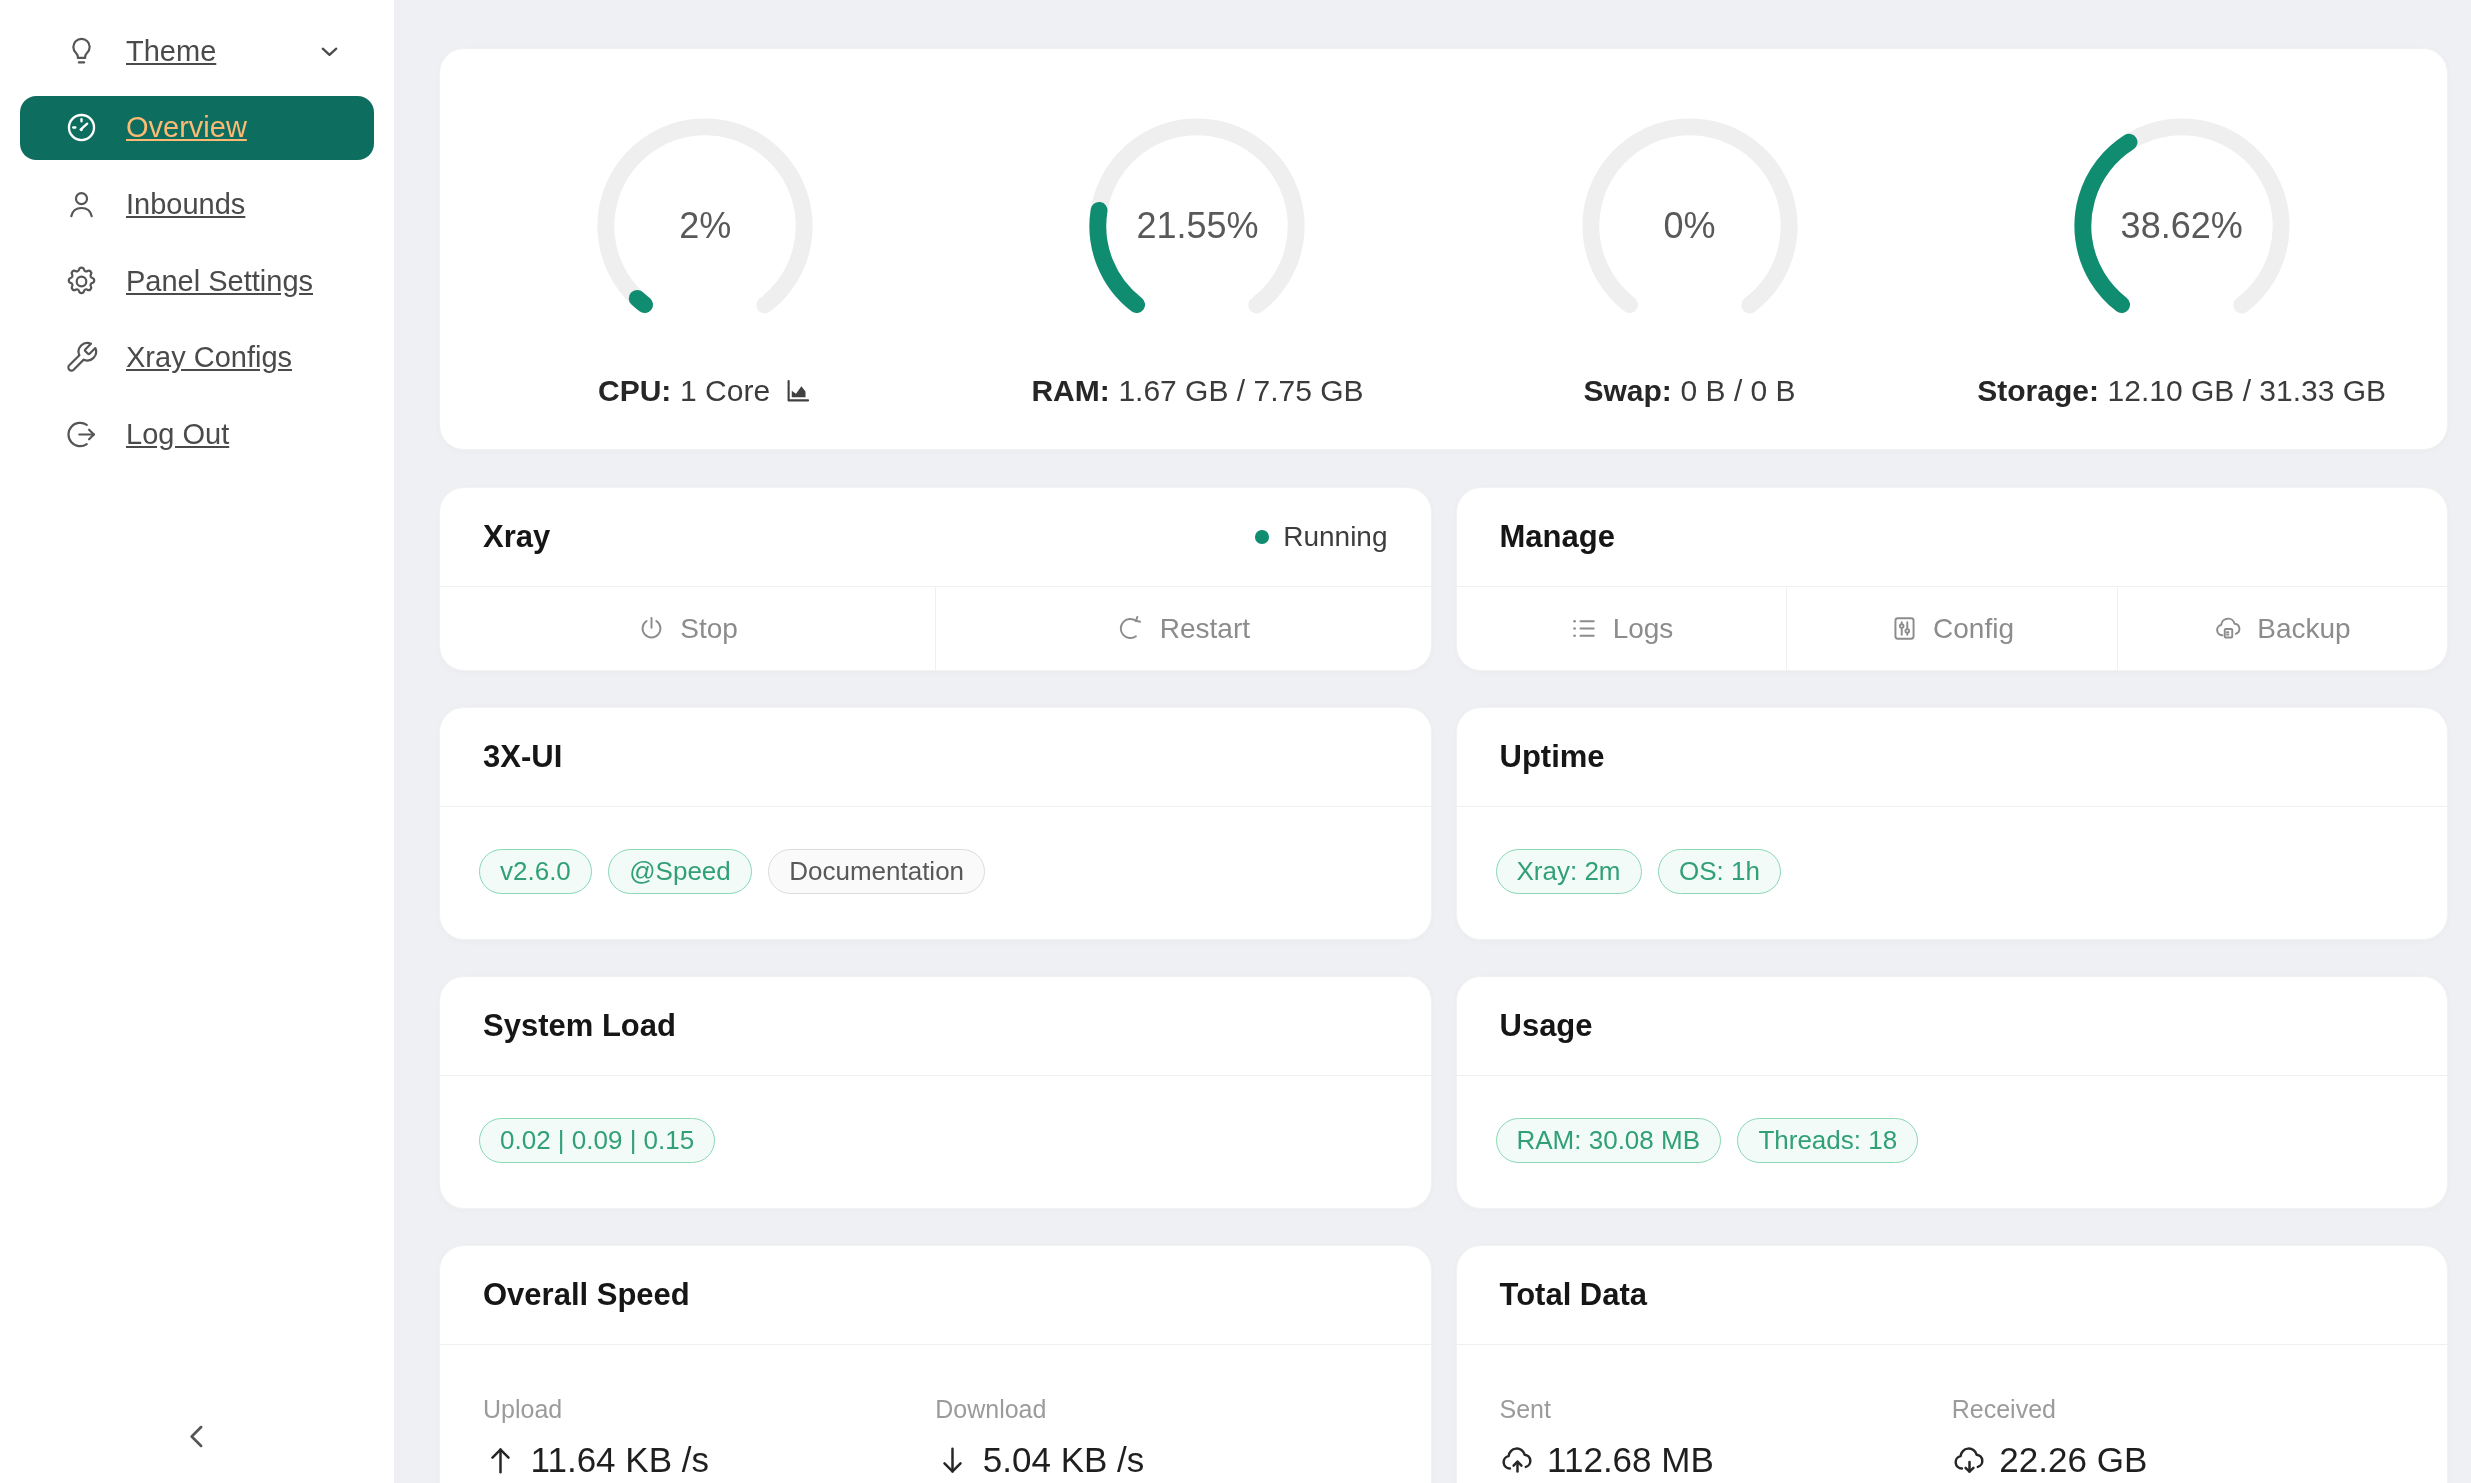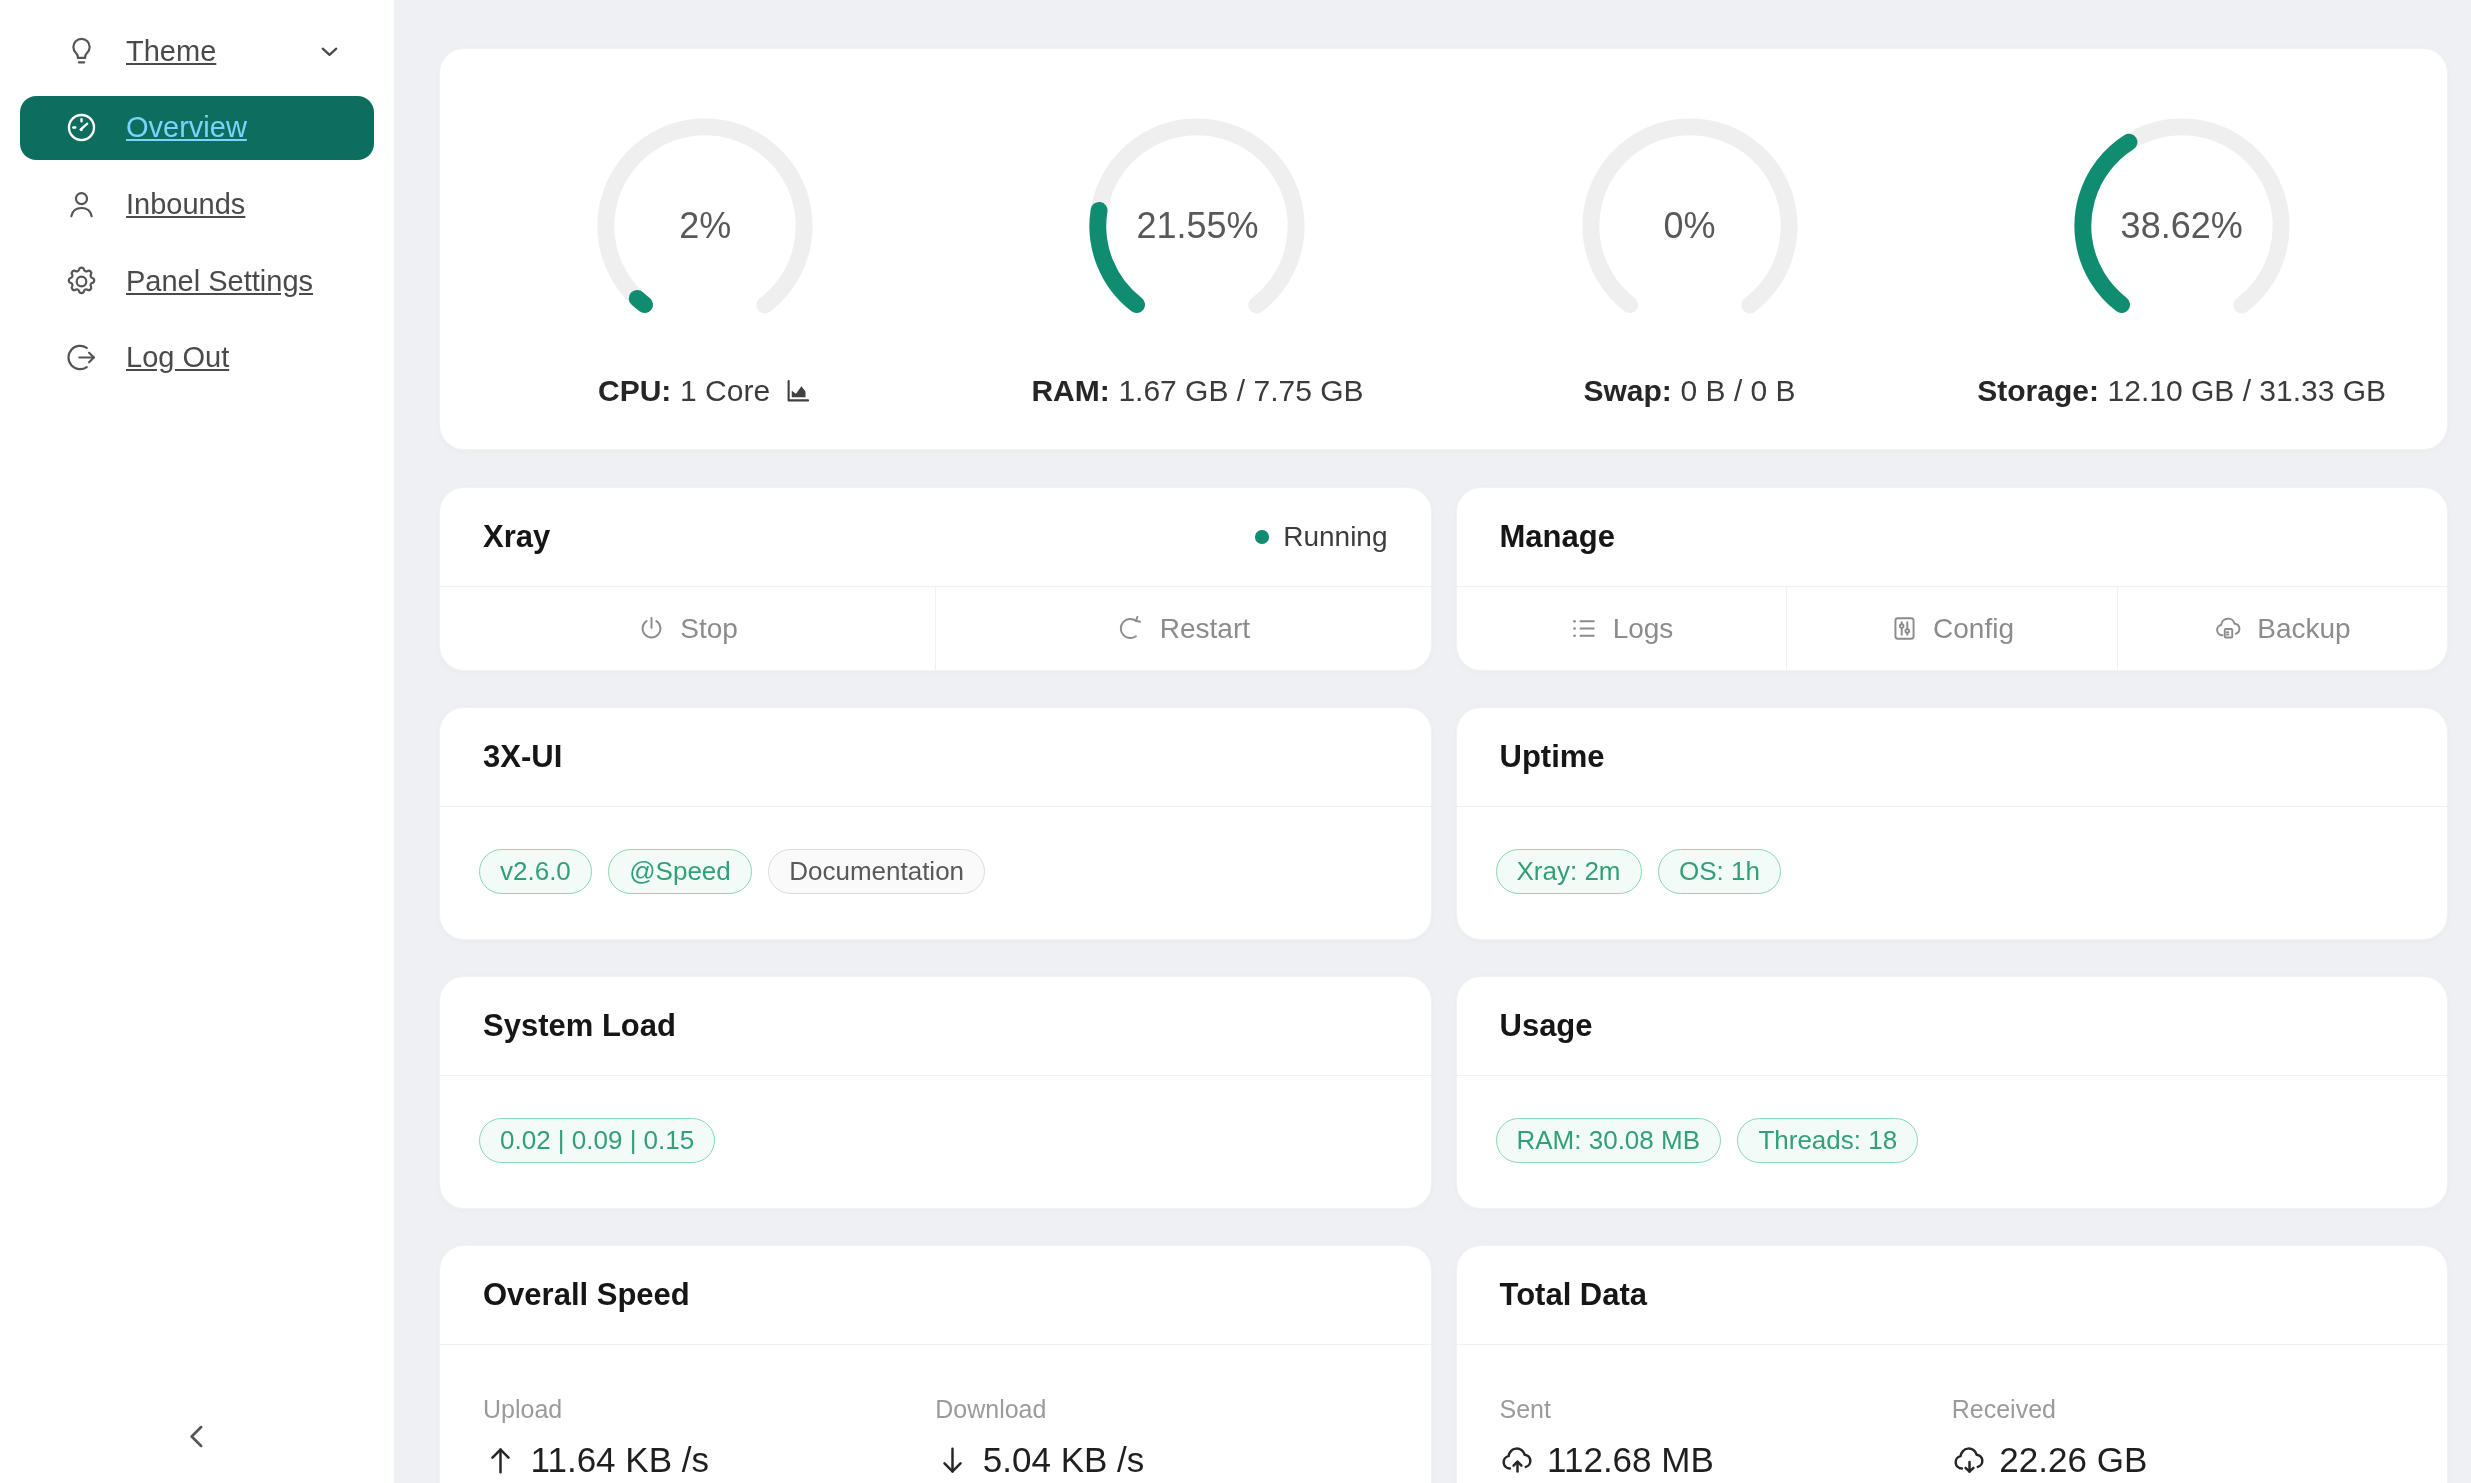--- a/index.html
+++ b/index.html
@@ -7,21 +7,21 @@
   body { font-family:"Liberation Sans","DejaVu Sans",sans-serif; background:var(--background,#eef0f4); color:#333; }
 
   .app { display:flex; width:2472px; height:1483px; }
 
   
   .sidebar { width:394px; background:#fff; position:relative; padding-top:19.3px; flex:none; }
   .menu-item { height:64px; margin:0 20px 12.6px 20px; border-radius:16.4px; display:flex; align-items:center;
                padding:0 31px 0 44px; gap:27px; color:#4a4a4a; font-size:29px; cursor:pointer;text-decoration:underline; }
   .menu-item .mi-icon { width:35px; height:35px; flex:none; display:flex; align-items:center; color:#555; }
   .menu-item .mi-icon svg { width:35px; height:35px; }
-  .menu-item.active { background:var(--accent,#0d6e5f); color:#7dd3fc; }
+  .menu-item.active { background:var(--accent,#0d6e5f); color:#fdba74; }
   .menu-item.active .mi-icon { color:#fff; }
   .mi-chevron { margin-left:auto; width:27px; height:27px; color:#4a4a4a; }
   .mi-chevron svg { width:27px; height:27px; }
   .collapse-btn { position:absolute; bottom:25px; left:0; width:100%; display:flex; justify-content:center;
                   color:#555; cursor:pointer; }
   .collapse-btn svg { width:35px; height:35px; }
 
   
   .main { flex:1; padding:48px 24px 0 45px; overflow:hidden; }
   .card { background:#fff; border:1px solid #f2f2f2; border-radius:25px; box-shadow:0 1.9px 7.7px rgba(0,0,0,.025); }
@@ -114,20 +114,28 @@
     <div class="menu-item">
       <span class="mi-icon">
         <svg viewBox="0 0 24 24" fill="none" stroke="currentColor" stroke-width="1.5" stroke-linecap="round" stroke-linejoin="round">
           <path d="M10.33 3.8c.4-1.7 2.94-1.7 3.34 0 .25 1.06 1.47 1.57 2.4.99 1.5-.92 3.3.87 2.37 2.37-.57.93-.07 2.15 1 2.4 1.7.4 1.7 2.94 0 3.34-1.07.25-1.57 1.47-1 2.4.93 1.5-.87 3.3-2.37 2.37-.93-.57-2.15-.07-2.4 1-.4 1.7-2.94 1.7-3.34 0-.25-1.07-1.47-1.57-2.4-1-1.5.93-3.3-.87-2.37-2.37.57-.93.07-2.15-1-2.4-1.7-.4-1.7-2.94 0-3.34 1.07-.25 1.57-1.47 1-2.4-.93-1.5.87-3.3 2.37-2.37.93.58 2.15.07 2.4-.99z"></path>
           <circle cx="12" cy="12" r="3.3"></circle>
         </svg>
       </span>
       <span class="mi-label">Panel Settings</span>
     </div>
 
+    <div class="menu-item">
+      <span class="mi-icon">
+        <svg viewBox="0 0 24 24" fill="none" stroke="currentColor" stroke-width="1.5" stroke-linecap="round" stroke-linejoin="round">
+          <path d="M14.7 6.3a1 1 0 0 0 0 1.4l1.6 1.6a1 1 0 0 0 1.4 0l3.77-3.77a6 6 0 0 1-7.94 7.94l-6.91 6.91a2.12 2.12 0 0 1-3-3l6.91-6.91a6 6 0 0 1 7.94-7.94l-3.76 3.76z"></path>
+        </svg>
+      </span>
+      <span class="mi-label">Xray Configs</span>
+    </div>
 
     <div class="menu-item">
       <span class="mi-icon">
         <svg viewBox="0 0 24 24" fill="none" stroke="currentColor" stroke-width="1.5" stroke-linecap="round" stroke-linejoin="round">
           <path d="M15.6 5.4a8 8 0 1 0 0 13.2"></path>
           <path d="M10.5 12h10"></path>
             <path d="M17.2 8.7l3.3 3.3-3.3 3.3"></path>
         </svg>
       </span>
       <span class="mi-label">Log Out</span>

